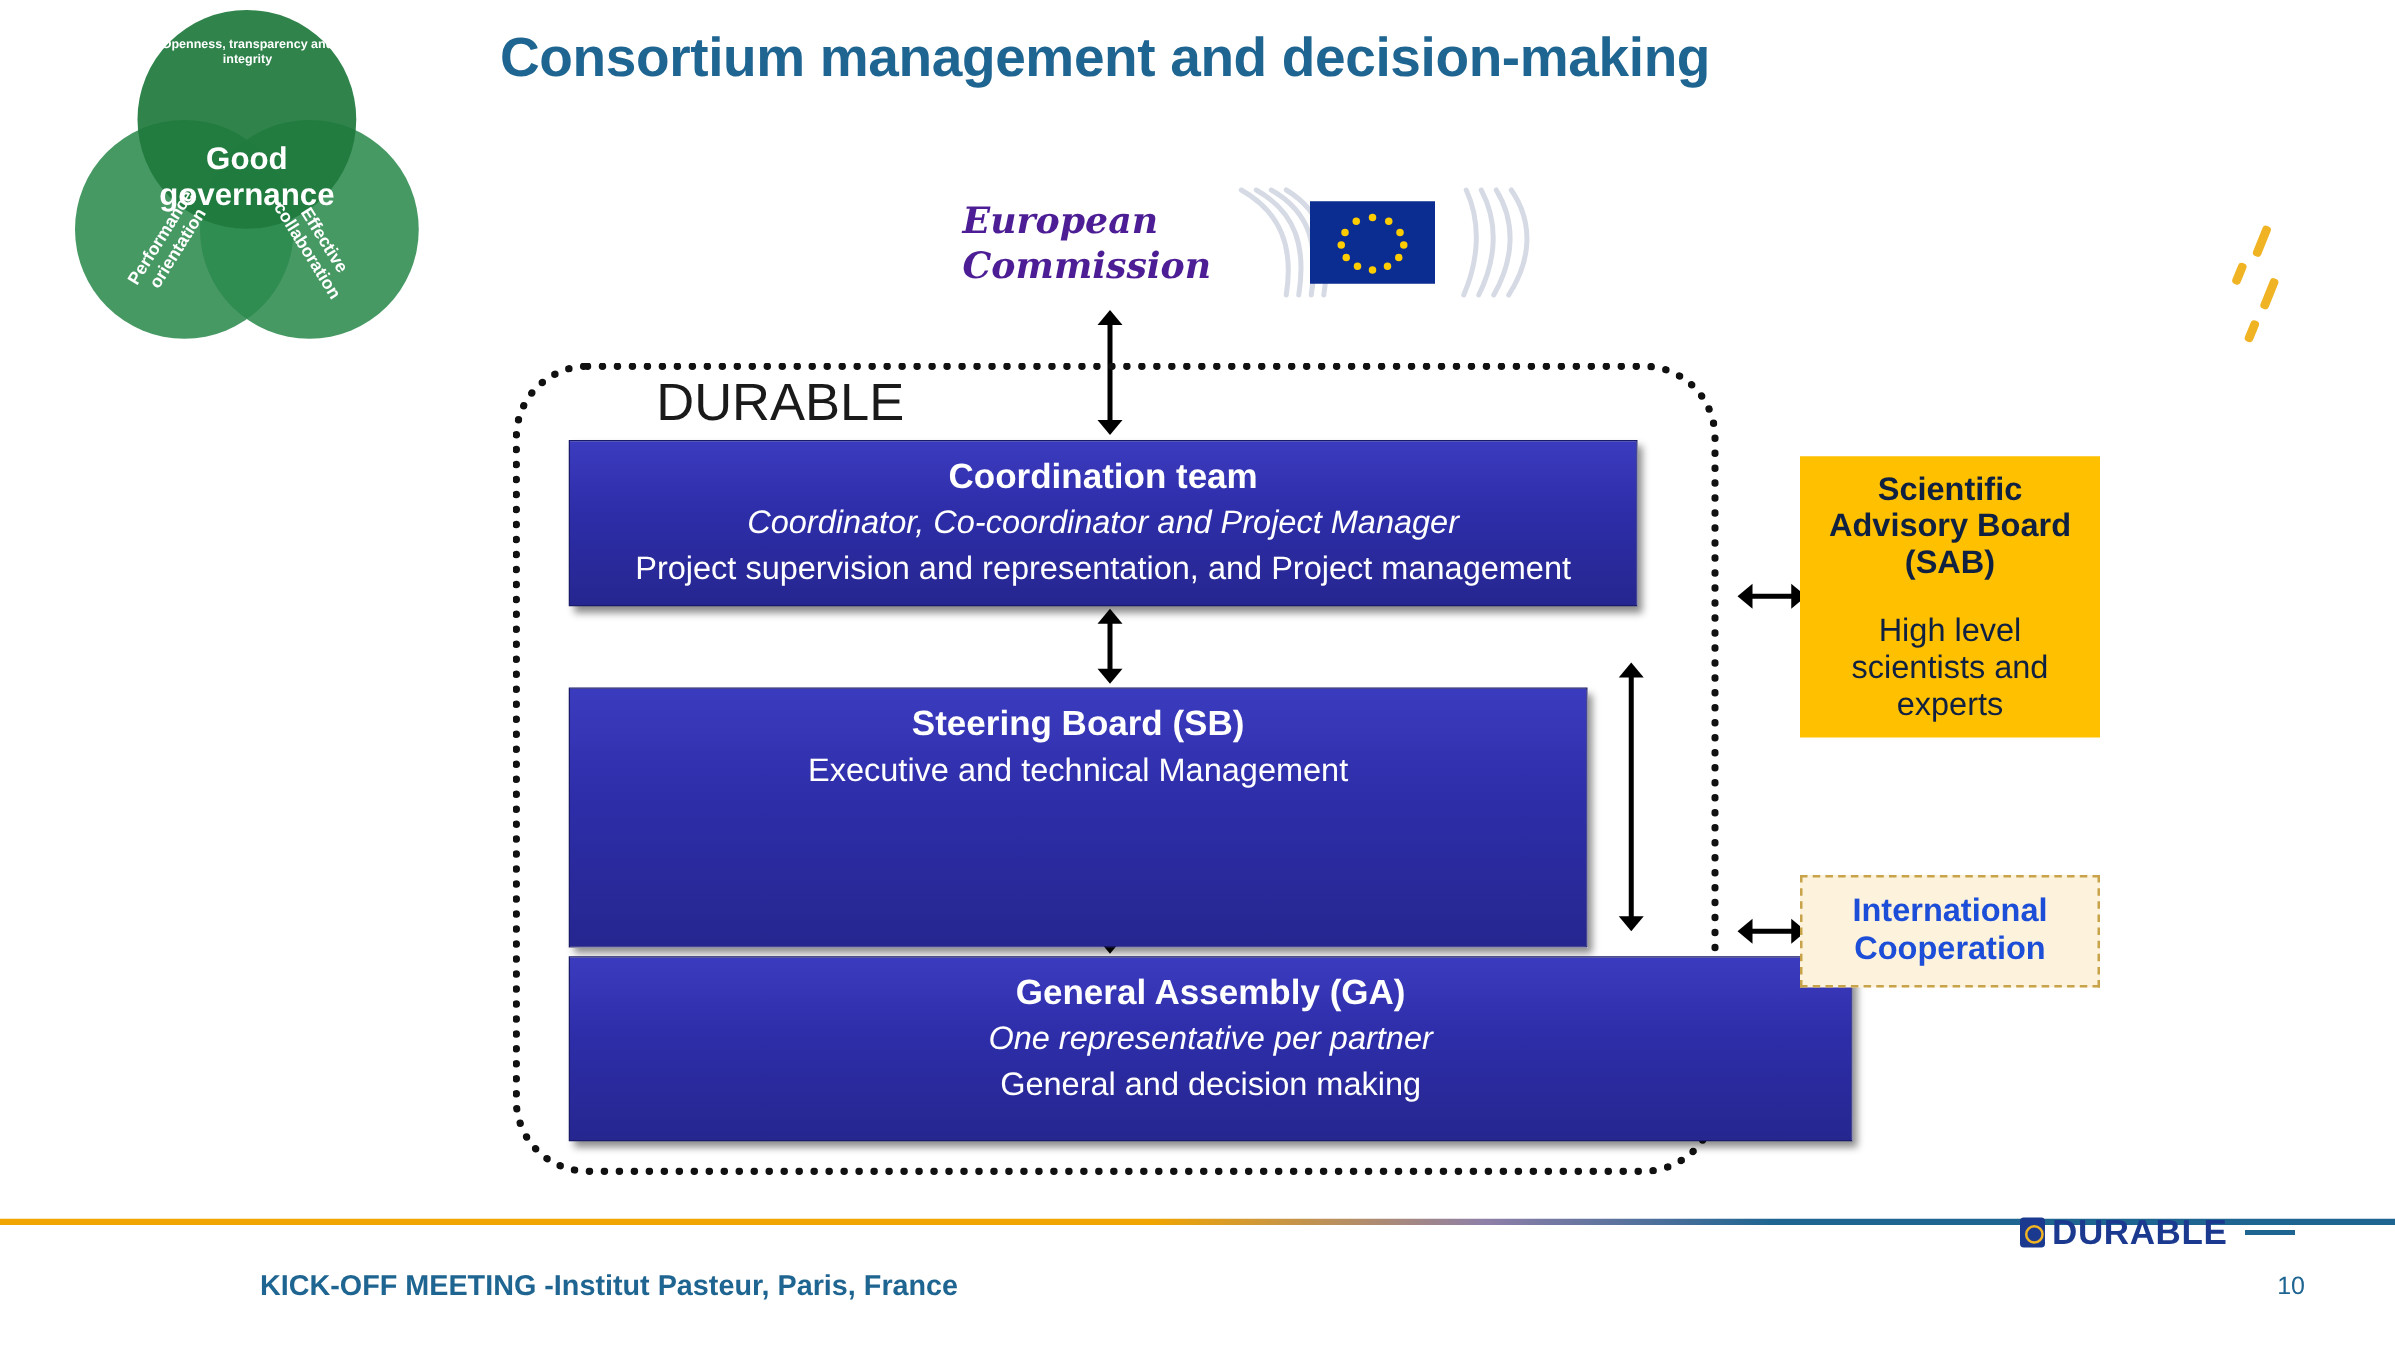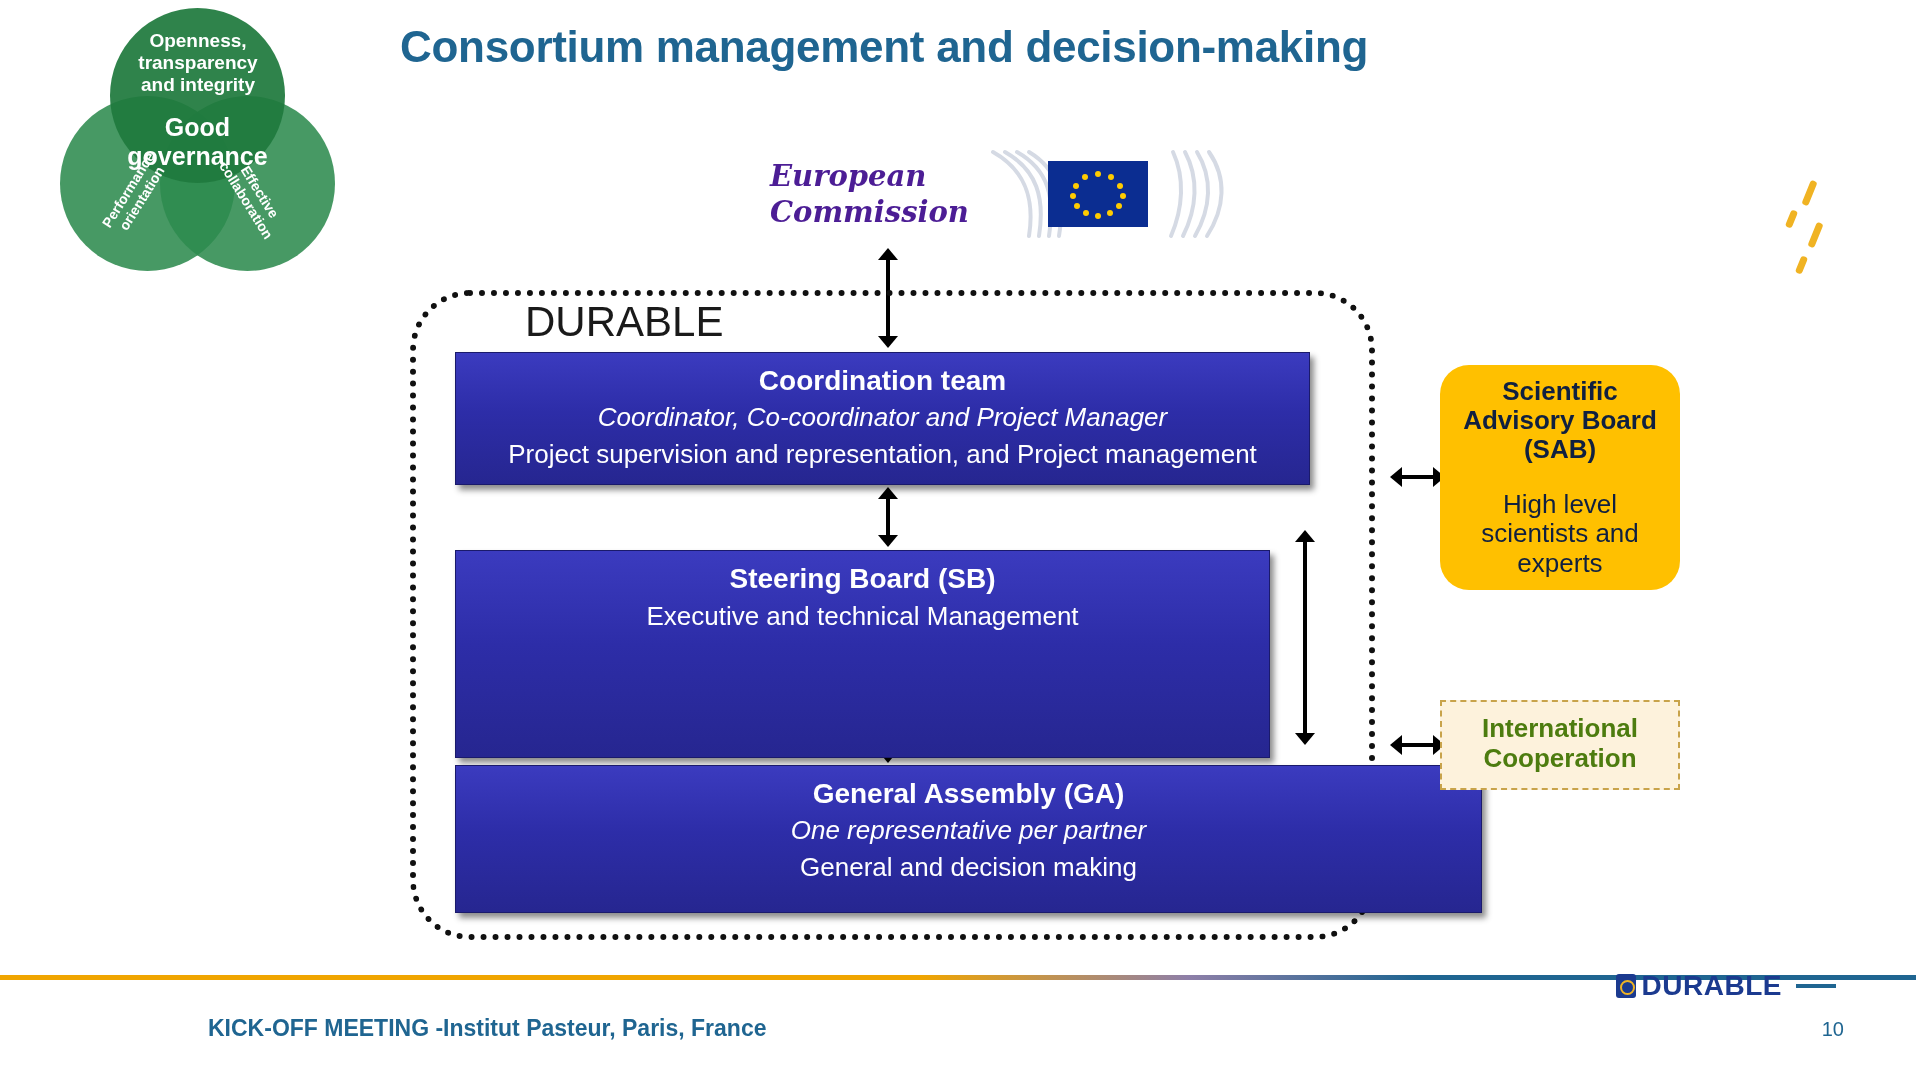--- a/index.html
+++ b/index.html
@@ -35,21 +35,21 @@
   .venn-label {
     position: absolute;
     color: #ffffff;
     font-weight: bold;
     text-align: center;
     line-height: 1.15;
     pointer-events: none;
   }
   #venn-top-label {
     left: 68px; top: 22px; width: 140px;
-    font-size: 19px;
+    font-size: 10px;
   }
   #venn-center-label {
     left: 60px; top: 105px; width: 155px;
     font-size: 25px;
   }
   #venn-left-label {
     left: 20px; top: 170px; width: 110px;
     font-size: 14px;
     transform: rotate(-58deg);
   }
@@ -150,35 +150,34 @@
   
   #box-sab {
     position: absolute;
     left: 1440px; top: 365px;
     width: 240px; height: 225px;
     background: #ffc000;
     text-align: center;
     box-sizing: border-box;
     padding: 12px 8px;
     color: #102040;
-    border-radius: 29px;
   }
   .sab-title { font-size: 26px; font-weight: bold; line-height: 1.12; }
   .sab-sub { font-size: 26px; line-height: 1.12; margin-top: 26px; }
 
   #box-intcoop {
     position: absolute;
     left: 1440px; top: 700px;
     width: 240px; height: 90px;
     background: #fdf2dc;
     border: 2px dashed #c8a34a;
     box-sizing: border-box;
     text-align: center;
     padding-top: 12px;
-    color: #4d7c0f;
+    color: #1d4ed8;
     font-size: 26px;
     font-weight: bold;
     line-height: 1.15;
   }
 
   
   .v-arrow, .h-arrow {
     position: absolute;
   }
   .v-line {

